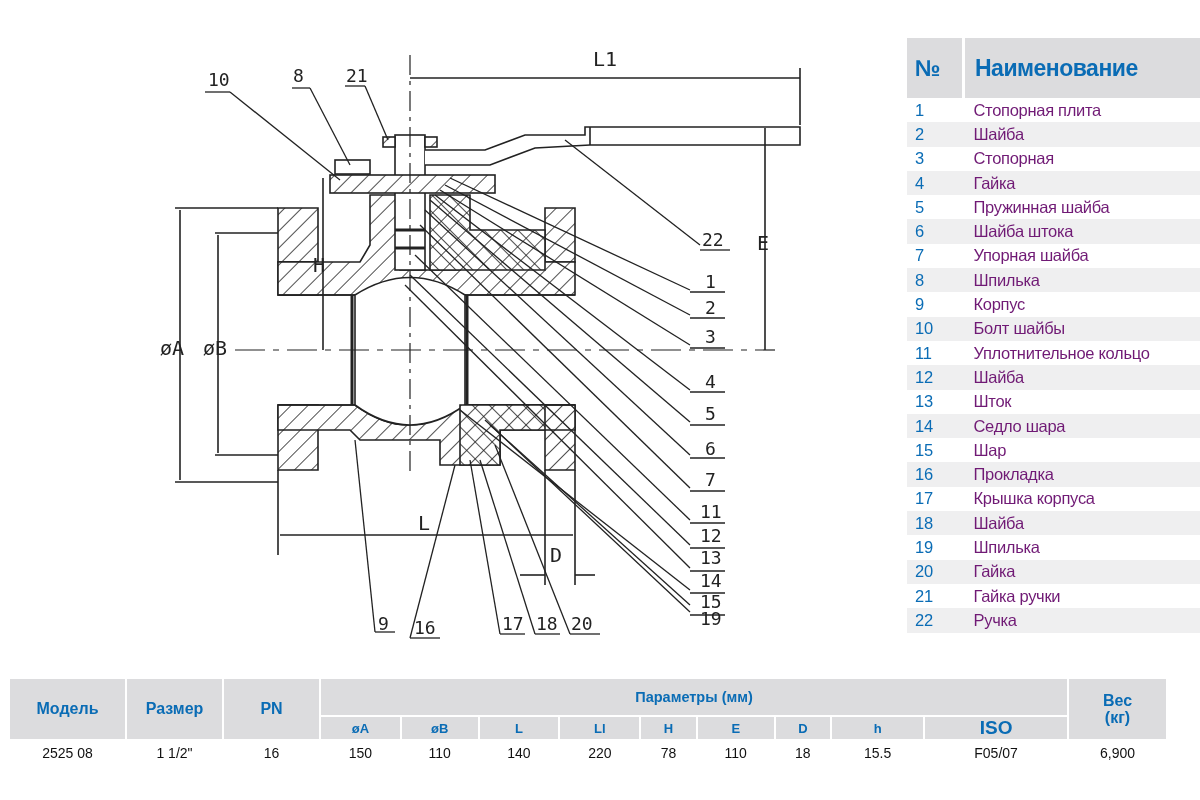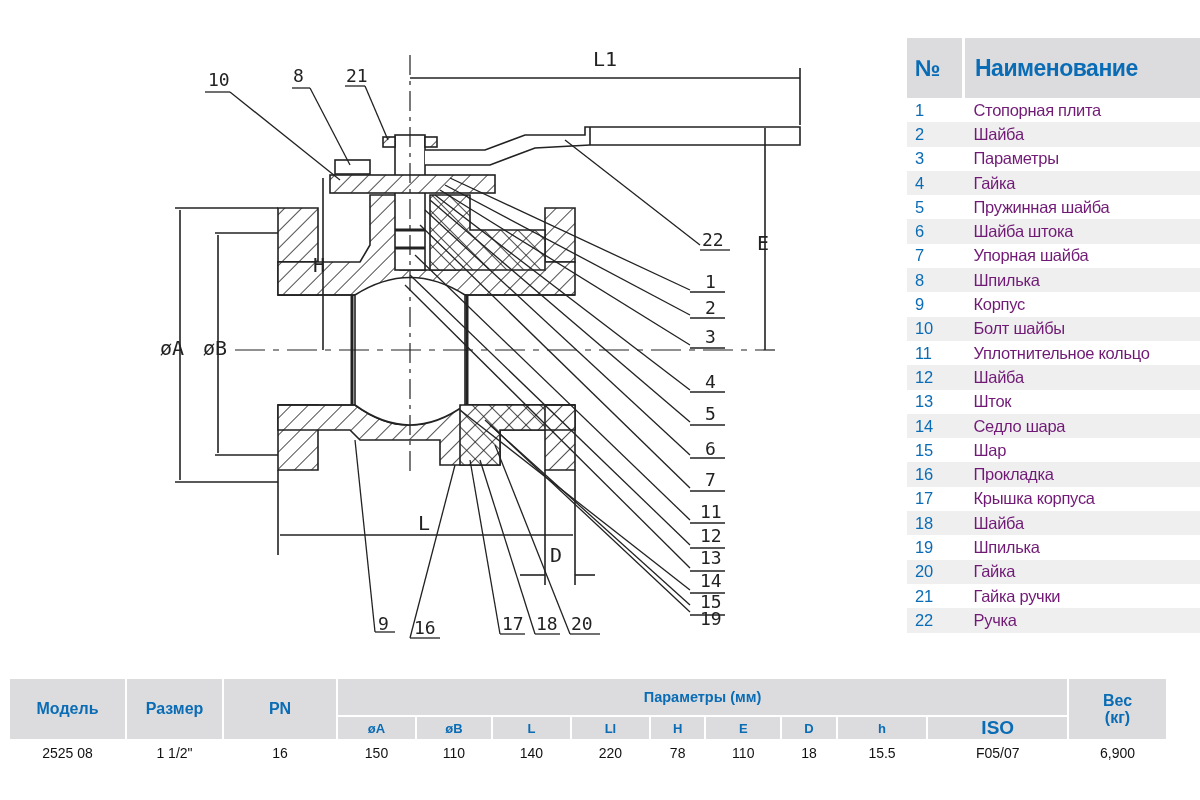--- a/index.html
+++ b/index.html
@@ -184,21 +184,21 @@
       <tr>
         <td class="no">1</td>
         <td class="nm">Стопорная плита</td>
       </tr>
       <tr class="alt">
         <td class="no">2</td>
         <td class="nm">Шайба</td>
       </tr>
       <tr>
         <td class="no">3</td>
-        <td class="nm">Параметры</td>
+        <td class="nm">Стопорная</td>
       </tr>
       <tr class="alt">
         <td class="no">4</td>
         <td class="nm">Гайка</td>
       </tr>
       <tr>
         <td class="no">5</td>
         <td class="nm">Пружинная шайба</td>
       </tr>
       <tr class="alt">
@@ -270,21 +270,21 @@
         <td class="nm">Ручка</td>
       </tr>
     </tbody>
 </table>
 
 <table class="params">
   <thead>
     <tr>
       <th rowspan="2" class="big" style="width:115px;height:25px">Модель</th>
       <th rowspan="2" class="big" style="width:95px">Размер</th>
-      <th rowspan="2" class="big" style="width:112px">PN</th>
+      <th rowspan="2" class="big" style="width:95px">PN</th>
       <th colspan="9" style="height:36px">Параметры (мм)</th>
       <th rowspan="2" class="big" style="width:97px;line-height:17px">
         <span>Вес</span><br>
         <span>(кг)</span>
       </th>
     </tr>
     <tr id="sub-headers" style="height:22px">
         <th style="font-size: 13px;">øA</th>
         <th style="font-size: 13px;">øB</th>
         <th style="font-size: 13px;">L</th>

